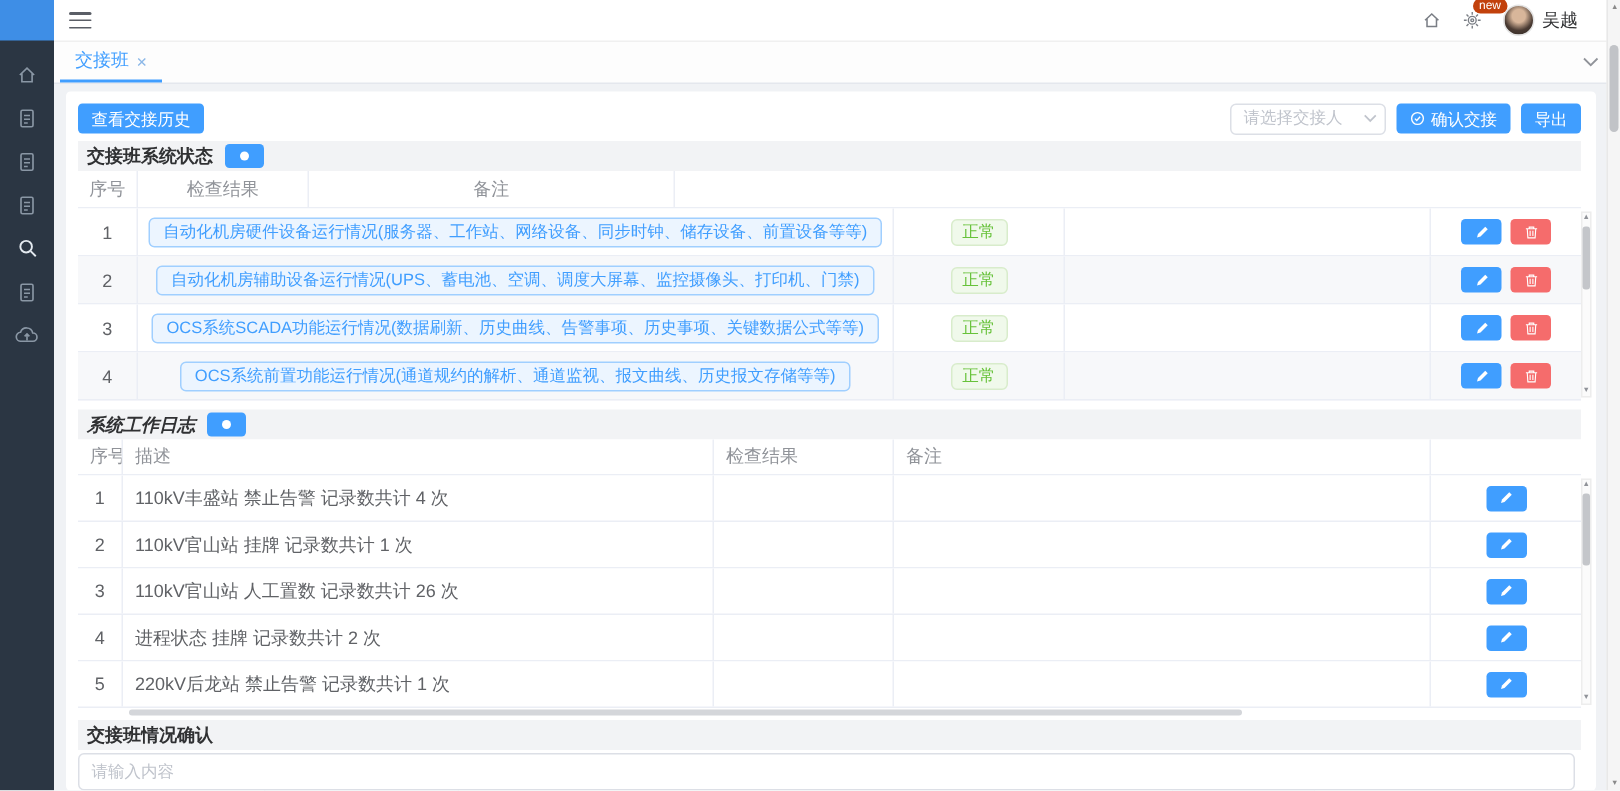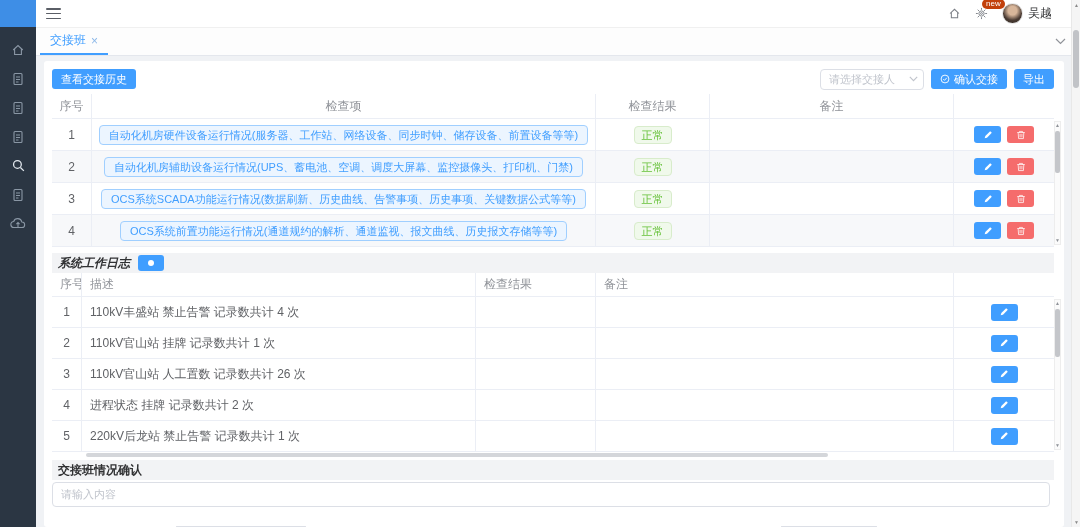--- a/index.html
+++ b/index.html
@@ -246,25 +246,30 @@
                     <circle cx="6" cy="6" r="4.7" fill="none" stroke="#fff" stroke-width="1.1"></circle>
                     <path d="M3.9 6.1l1.5 1.5 2.7-3" fill="none" stroke="#fff" stroke-width="1.1"></path>
                   </svg>
               </span>
               <span>确认交接</span>
             </button>
             <button class="btn btn-primary">导出</button>
           </div>
         </div>
 
+        <div class="sec-head">
+          <span class="sec-title">交接班系统状态</span>
+          <button class="mini-blue">
+              <span class="dot"></span>
+            </button>
+        </div>
 
         <div class="tblwrap t1">
           <div class="trow head">
             <div class="cell c-no center">序号</div>
-            <div class="cell c-item center">检查项</div>
             <div class="cell c-result center">检查结果</div>
             <div class="cell c-remark center">备注</div>
             <div class="cell c-act"></div>
           </div>
 
           <div class="trow">
             <div class="cell c-no center">1</div>
             <div class="cell c-item center">
                 <span class="chip">自动化机房硬件设备运行情况(服务器、工作站、网络设备、同步时钟、储存设备、前置设备等等)</span>
               </div>

